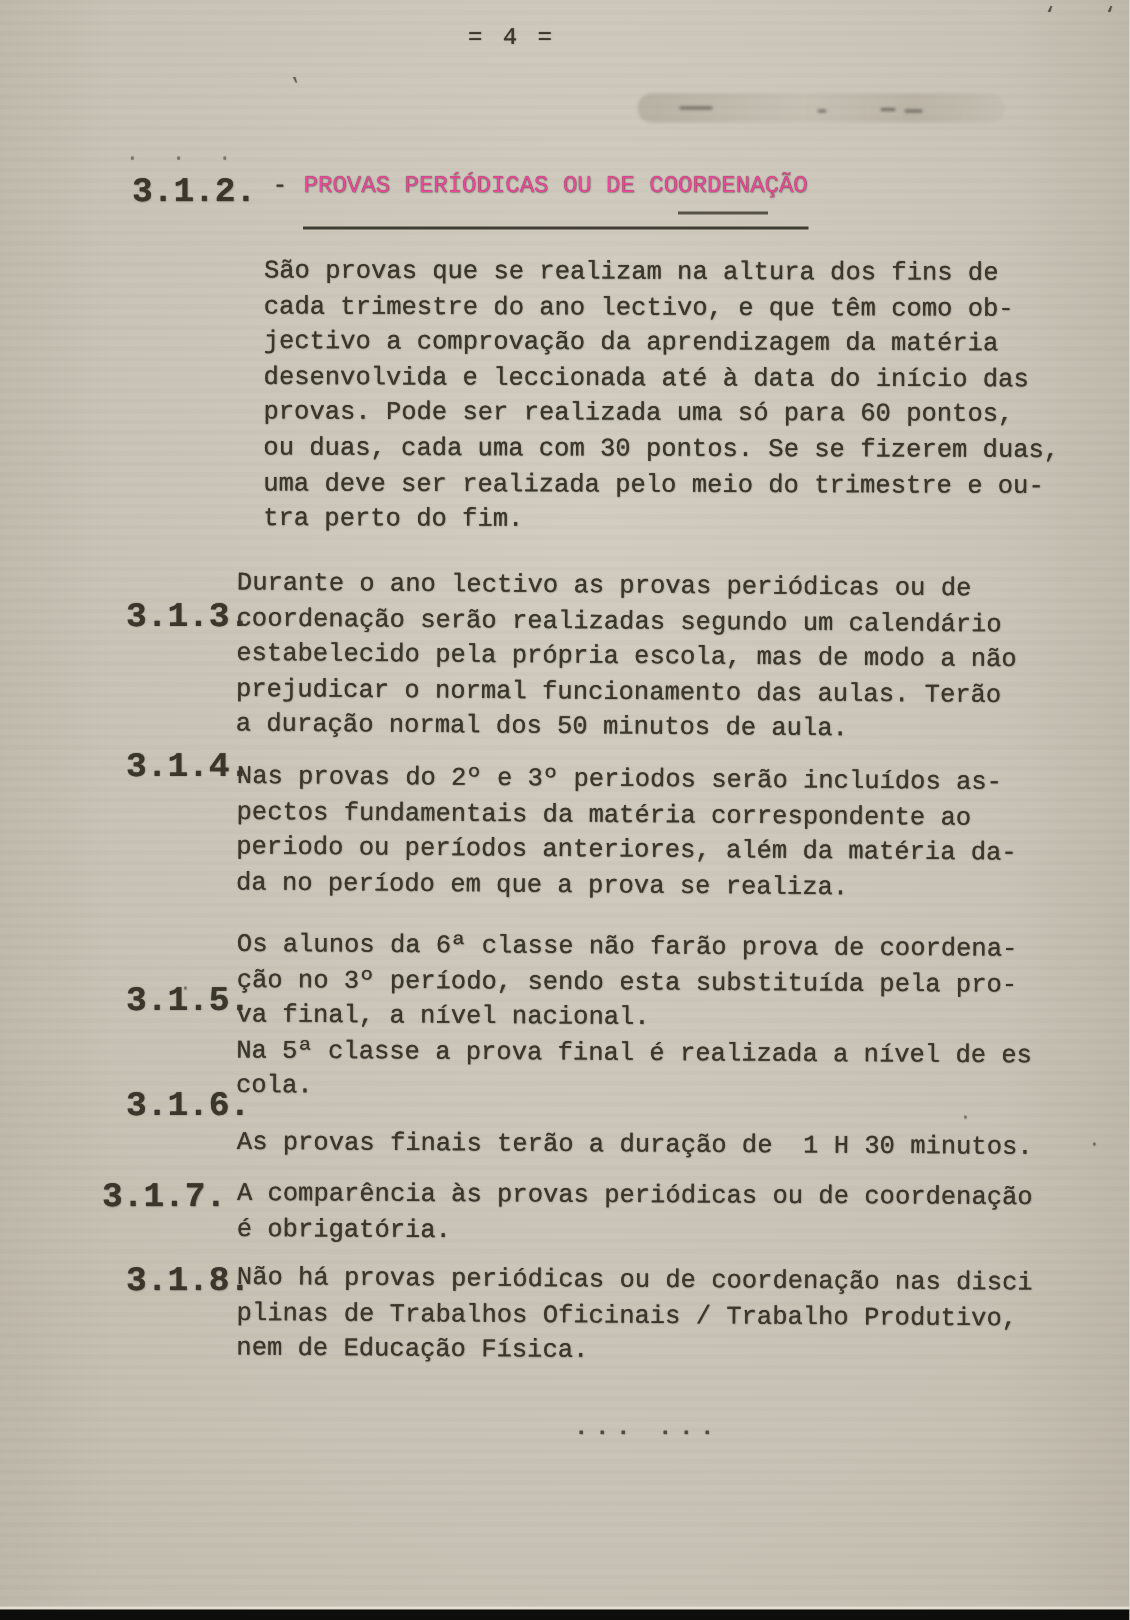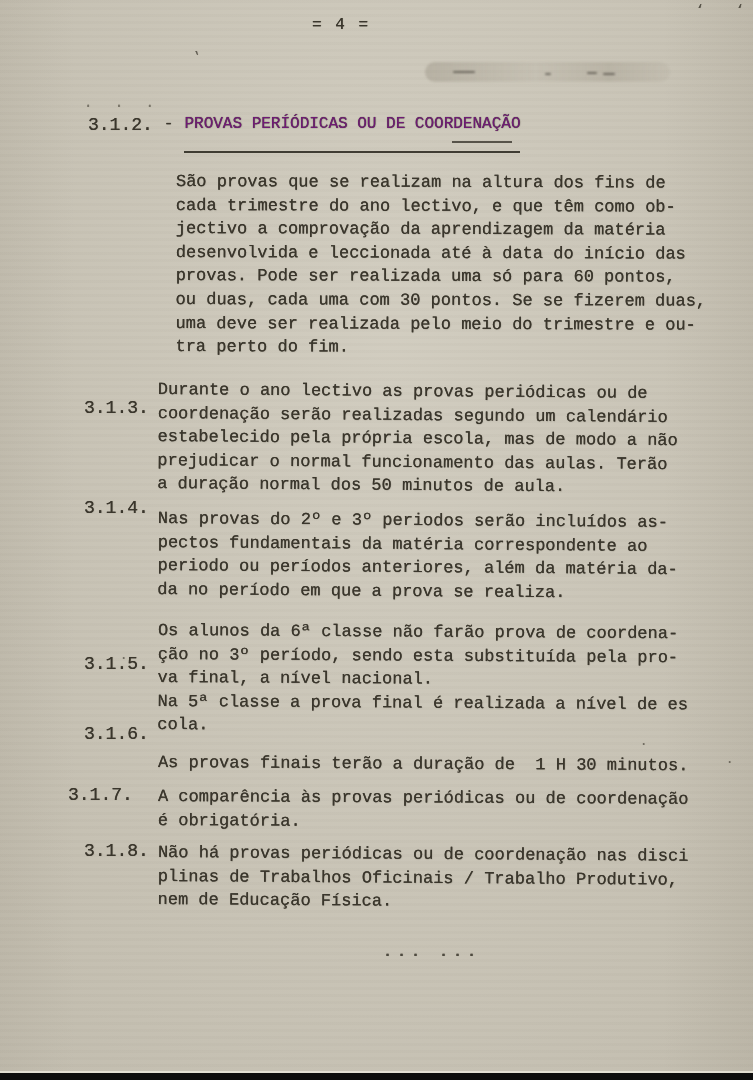--- a/index.html
+++ b/index.html
@@ -32,29 +32,29 @@
   }
   .smudge-dash{position:absolute;background:rgba(50,46,38,0.55);height:2px;border-radius:1px;}
   .sd1{left:28px;top:9px;width:22px;}
   .sd2{left:120px;top:11px;width:6px;}
   .sd3{left:162px;top:10px;width:10px;}
   .sd4{left:178px;top:11px;width:12px;}
   .pre-dots{left:84px;top:98px;font-size:14px;letter-spacing:7px;opacity:.55;}
   .heading-row{left:88px;top:115px;display:flex;gap:11px;font-size:16px;white-space:nowrap;}
   .heading-title{
     border-bottom:2px solid rgba(48,44,36,0.9);
-    padding-bottom:18px;color:#701a75;
+    padding-bottom:18px;color:#ec4899;
     text-shadow:0 0 0.7px rgba(50,46,38,0.95), 0.5px 0.4px 1px rgba(50,46,38,0.35);
   }
   .underline-tail{left:452px;top:141px;width:60px;height:2px;background:rgba(48,44,36,0.75);}
   .body-text{
     font-size:17px;line-height:23.6px;white-space:pre-wrap;width:566px;
     transform-origin:left top;
   }
-  .sec-num{font-size:18px;}
+  .sec-num{font-size:23px;font-weight:bold;}
   .intro{left:176px;top:170px;transform:rotate(0.18deg);}
   .n313{left:84px;top:364px;margin-top:34px;} .b313{left:158px;top:378px;transform:rotate(0.45deg);}
   .n314{left:84px;top:498px;} .b314{left:158px;top:507px;transform:rotate(0.45deg);}
   .n315{left:84px;top:654px;} .b315{left:158px;top:619px;transform:rotate(0.35deg);}
   .n316{left:84px;top:724px;} .b316{left:158px;top:751px;transform:rotate(0.35deg);}
   .n317{left:68px;top:785px;text-align:right;} .b317{left:158px;top:785px;transform:rotate(0.3deg);}
   .n318{left:84px;top:841px;} .b318{left:158px;top:841px;transform:rotate(0.4deg);}
   .stray{font-size:12px;opacity:.6;}
   .stray-1{left:120px;top:652px;}
   .stray-2{left:726px;top:756px;}

